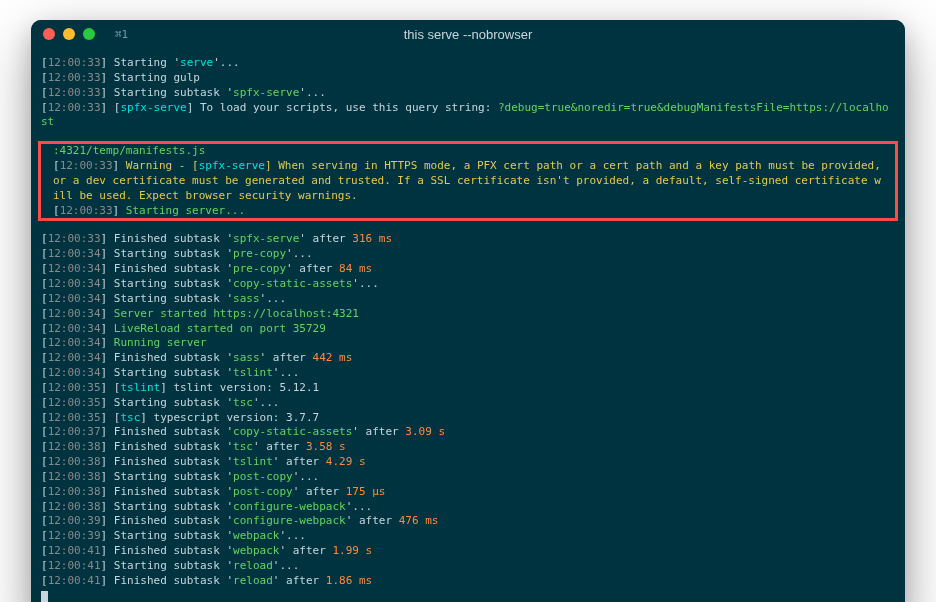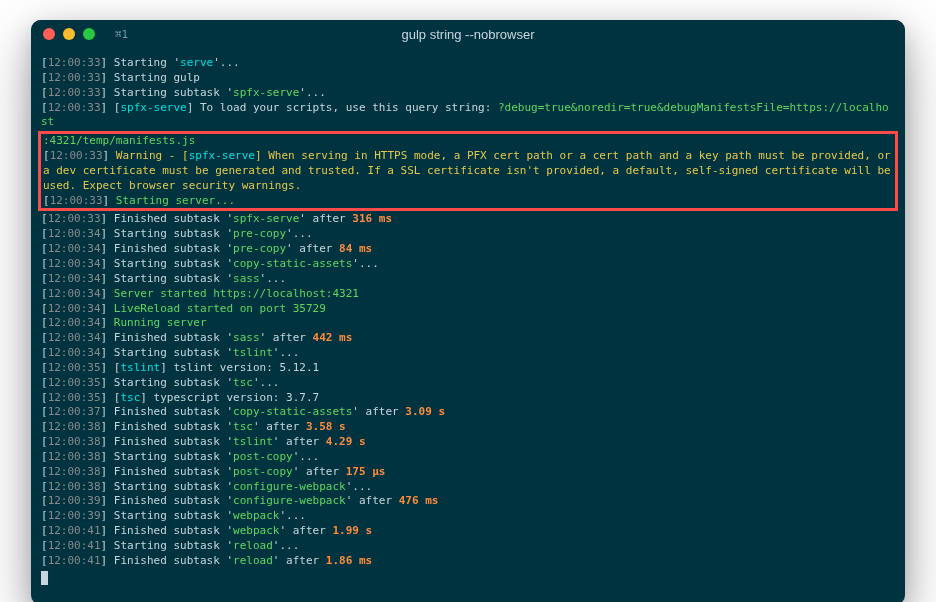--- a/index.html
+++ b/index.html
@@ -66,26 +66,26 @@
       word-break: break-all;
     }
     .line {
       display: block;
     }
     .timestamp-bracket { color: #c8d6dc; }
     .timestamp { color: #8a8a8a; }
     .text-default { color: #c8d6dc; }
     .text-green { color: #5fd65f; }
     .text-cyan { color: #00e0e0; text-align: right; }
-    .text-orange { color: #ff8b3d; font-weight: bold; }
+    .text-orange { color: #ff8b3d; }
     .text-yellow { color: #e6c84a; }
     .highlight-box {
       border: 3px solid #ff4a4a;
-      margin: 1px -3px;
-      padding: 0 2px;
+      margin: 11px -3px;
+      padding: 0 12px;
       display: block;
     }
     .cursor {
       display: inline-block;
       width: 7px;
       height: 14px;
       background: #c8d6dc;
       vertical-align: text-bottom;
       margin-top: 2px;
     }
@@ -94,18 +94,18 @@
 <body>
 
 <div class="terminal-window">
   <div class="titlebar">
     <div class="traffic-lights">
       <div class="light red"></div>
       <div class="light yellow"></div>
       <div class="light green"></div>
     </div>
     <span class="tab-indicator">⌘1</span>
-    <span class="window-title">gulp string --nobrowser</span>
+    <span class="window-title">this serve --nobrowser</span>
   </div>
   <div class="terminal-body"><div id="lines-before"><span class="line"><span class="timestamp-bracket">[</span><span class="timestamp">12:00:33</span><span class="timestamp-bracket">]</span><span class="text-default"> Starting '</span><span class="text-cyan">serve</span><span class="text-default">'...</span></span><span class="line"><span class="timestamp-bracket">[</span><span class="timestamp">12:00:33</span><span class="timestamp-bracket">]</span><span class="text-default"> Starting gulp</span></span><span class="line"><span class="timestamp-bracket">[</span><span class="timestamp">12:00:33</span><span class="timestamp-bracket">]</span><span class="text-default"> Starting subtask '</span><span class="text-green">spfx-serve</span><span class="text-default">'...</span></span><span class="line"><span class="timestamp-bracket">[</span><span class="timestamp">12:00:33</span><span class="timestamp-bracket">]</span><span class="text-default"> [</span><span class="text-cyan">spfx-serve</span><span class="text-default">] To load your scripts, use this query string: </span><span class="text-green">?debug=true&amp;noredir=true&amp;debugManifestsFile=https://localhost</span></span></div><div class="highlight-box"><span class="text-green">:4321/temp/manifests.js</span>
 <span class="timestamp-bracket">[</span><span class="timestamp">12:00:33</span><span class="timestamp-bracket">]</span> <span class="text-yellow">Warning - [</span><span class="text-cyan">spfx-serve</span><span class="text-yellow">] When serving in HTTPS mode, a PFX cert path or a cert path and a key path must be provided, or a dev certificate must be generated and trusted. If a SSL certificate isn't provided, a default, self-signed certificate will be used. Expect browser security warnings.</span>
 <span class="timestamp-bracket">[</span><span class="timestamp">12:00:33</span><span class="timestamp-bracket">]</span> <span class="text-green">Starting server...</span></div><div id="lines-after"><span class="line"><span class="timestamp-bracket">[</span><span class="timestamp">12:00:33</span><span class="timestamp-bracket">]</span><span class="text-default"> Finished subtask '</span><span class="text-green">spfx-serve</span><span class="text-default">' after </span><span class="text-orange">316 ms</span></span><span class="line"><span class="timestamp-bracket">[</span><span class="timestamp">12:00:34</span><span class="timestamp-bracket">]</span><span class="text-default"> Starting subtask '</span><span class="text-green">pre-copy</span><span class="text-default">'...</span></span><span class="line"><span class="timestamp-bracket">[</span><span class="timestamp">12:00:34</span><span class="timestamp-bracket">]</span><span class="text-default"> Finished subtask '</span><span class="text-green">pre-copy</span><span class="text-default">' after </span><span class="text-orange">84 ms</span></span><span class="line"><span class="timestamp-bracket">[</span><span class="timestamp">12:00:34</span><span class="timestamp-bracket">]</span><span class="text-default"> Starting subtask '</span><span class="text-green">copy-static-assets</span><span class="text-default">'...</span></span><span class="line"><span class="timestamp-bracket">[</span><span class="timestamp">12:00:34</span><span class="timestamp-bracket">]</span><span class="text-default"> Starting subtask '</span><span class="text-green">sass</span><span class="text-default">'...</span></span><span class="line"><span class="timestamp-bracket">[</span><span class="timestamp">12:00:34</span><span class="timestamp-bracket">]</span><span class="text-green"> Server started https://localhost:4321</span></span><span class="line"><span class="timestamp-bracket">[</span><span class="timestamp">12:00:34</span><span class="timestamp-bracket">]</span><span class="text-green"> LiveReload started on port 35729</span></span><span class="line"><span class="timestamp-bracket">[</span><span class="timestamp">12:00:34</span><span class="timestamp-bracket">]</span><span class="text-green"> Running server</span></span><span class="line"><span class="timestamp-bracket">[</span><span class="timestamp">12:00:34</span><span class="timestamp-bracket">]</span><span class="text-default"> Finished subtask '</span><span class="text-green">sass</span><span class="text-default">' after </span><span class="text-orange">442 ms</span></span><span class="line"><span class="timestamp-bracket">[</span><span class="timestamp">12:00:34</span><span class="timestamp-bracket">]</span><span class="text-default"> Starting subtask '</span><span class="text-green">tslint</span><span class="text-default">'...</span></span><span class="line"><span class="timestamp-bracket">[</span><span class="timestamp">12:00:35</span><span class="timestamp-bracket">]</span><span class="text-default"> [</span><span class="text-cyan">tslint</span><span class="text-default">] tslint version: 5.12.1</span></span><span class="line"><span class="timestamp-bracket">[</span><span class="timestamp">12:00:35</span><span class="timestamp-bracket">]</span><span class="text-default"> Starting subtask '</span><span class="text-green">tsc</span><span class="text-default">'...</span></span><span class="line"><span class="timestamp-bracket">[</span><span class="timestamp">12:00:35</span><span class="timestamp-bracket">]</span><span class="text-default"> [</span><span class="text-cyan">tsc</span><span class="text-default">] typescript version: 3.7.7</span></span><span class="line"><span class="timestamp-bracket">[</span><span class="timestamp">12:00:37</span><span class="timestamp-bracket">]</span><span class="text-default"> Finished subtask '</span><span class="text-green">copy-static-assets</span><span class="text-default">' after </span><span class="text-orange">3.09 s</span></span><span class="line"><span class="timestamp-bracket">[</span><span class="timestamp">12:00:38</span><span class="timestamp-bracket">]</span><span class="text-default"> Finished subtask '</span><span class="text-green">tsc</span><span class="text-default">' after </span><span class="text-orange">3.58 s</span></span><span class="line"><span class="timestamp-bracket">[</span><span class="timestamp">12:00:38</span><span class="timestamp-bracket">]</span><span class="text-default"> Finished subtask '</span><span class="text-green">tslint</span><span class="text-default">' after </span><span class="text-orange">4.29 s</span></span><span class="line"><span class="timestamp-bracket">[</span><span class="timestamp">12:00:38</span><span class="timestamp-bracket">]</span><span class="text-default"> Starting subtask '</span><span class="text-green">post-copy</span><span class="text-default">'...</span></span><span class="line"><span class="timestamp-bracket">[</span><span class="timestamp">12:00:38</span><span class="timestamp-bracket">]</span><span class="text-default"> Finished subtask '</span><span class="text-green">post-copy</span><span class="text-default">' after </span><span class="text-orange">175 µs</span></span><span class="line"><span class="timestamp-bracket">[</span><span class="timestamp">12:00:38</span><span class="timestamp-bracket">]</span><span class="text-default"> Starting subtask '</span><span class="text-green">configure-webpack</span><span class="text-default">'...</span></span><span class="line"><span class="timestamp-bracket">[</span><span class="timestamp">12:00:39</span><span class="timestamp-bracket">]</span><span class="text-default"> Finished subtask '</span><span class="text-green">configure-webpack</span><span class="text-default">' after </span><span class="text-orange">476 ms</span></span><span class="line"><span class="timestamp-bracket">[</span><span class="timestamp">12:00:39</span><span class="timestamp-bracket">]</span><span class="text-default"> Starting subtask '</span><span class="text-green">webpack</span><span class="text-default">'...</span></span><span class="line"><span class="timestamp-bracket">[</span><span class="timestamp">12:00:41</span><span class="timestamp-bracket">]</span><span class="text-default"> Finished subtask '</span><span class="text-green">webpack</span><span class="text-default">' after </span><span class="text-orange">1.99 s</span></span><span class="line"><span class="timestamp-bracket">[</span><span class="timestamp">12:00:41</span><span class="timestamp-bracket">]</span><span class="text-default"> Starting subtask '</span><span class="text-green">reload</span><span class="text-default">'...</span></span><span class="line"><span class="timestamp-bracket">[</span><span class="timestamp">12:00:41</span><span class="timestamp-bracket">]</span><span class="text-default"> Finished subtask '</span><span class="text-green">reload</span><span class="text-default">' after </span><span class="text-orange">1.86 ms</span></span></div><span class="cursor"></span></div>
 </div>
 
 </body></html>

